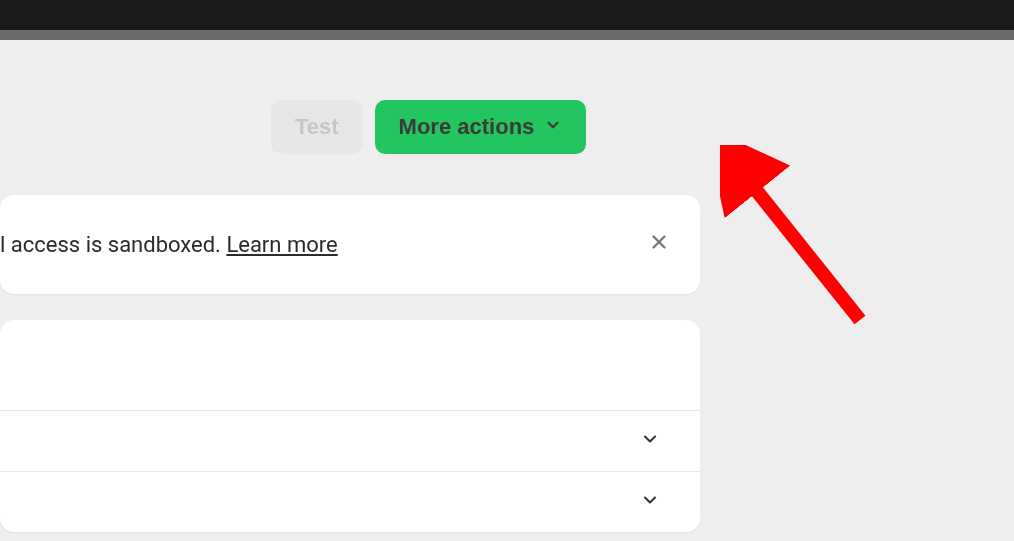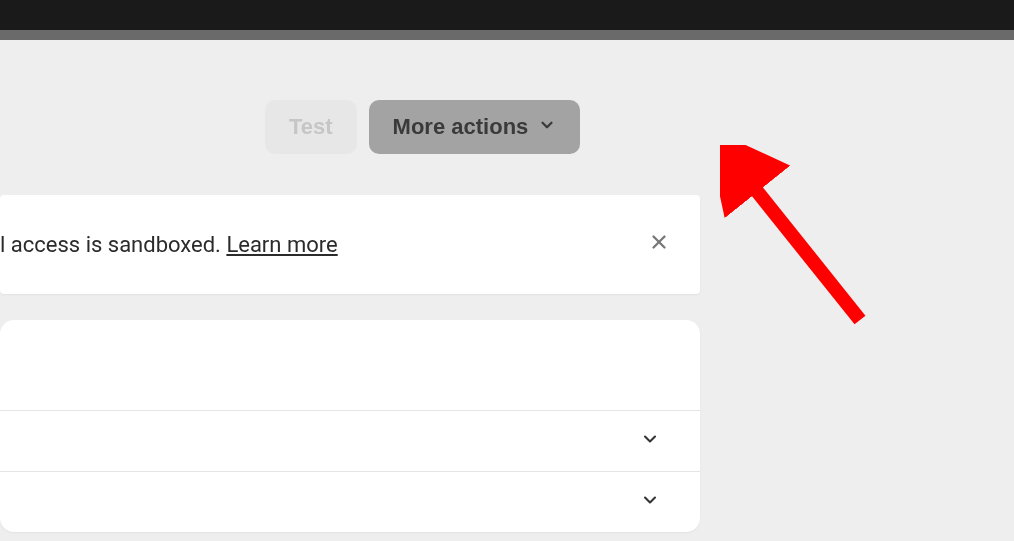--- a/index.html
+++ b/index.html
@@ -17,56 +17,57 @@
     }
     .sub-bar {
       height: 10px;
       background: #6a6a6a;
     }
     .toolbar {
       display: flex;
       gap: 12px;
       padding: 60px 0 0 265px;
       align-items: center;
+      margin-left: 6px;
     }
     .btn {
       border: none;
       border-radius: 10px;
       font-size: 22px;
       font-weight: 600;
       padding: 14px 24px;
       cursor: pointer;
       display: inline-flex;
       align-items: center;
       gap: 10px;
     }
     .btn-test {
       background: #e7e7e7;
       color: #c6c6c6;
     }
     .btn-more {
-      background: #a3a3a3;
+      background: #22c55e;
       color: #3a3a3a;
     }
     .chevron {
       display: inline-block;
     }
     .btn-connect {
       background: linear-gradient(#3a3a3a, #1d1d1d);
       color: #ffffff;
       border: 1px solid #000;
       box-shadow: inset 0 1px 0 rgba(255,255,255,.15);
     }
     .notice {
       position: absolute;
       top: 195px;
       left: 0;
       width: 700px;
       background: #ffffff;
-      border-radius: 4px;
+      border-radius: 14px;
       padding: 28px 24px 28px 0;
       display: flex;
       align-items: center;
       justify-content: space-between;
       box-shadow: 0 1px 2px rgba(0,0,0,0.05);
     }
     .notice-text {
       font-size: 22px;
       color: #2b2b2b;
       padding-left: 0;

